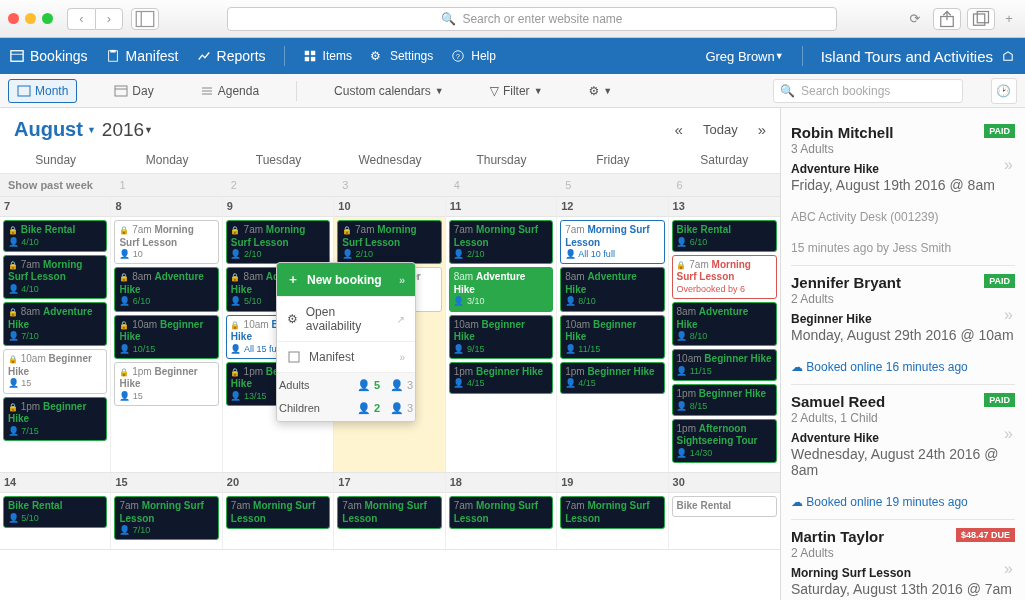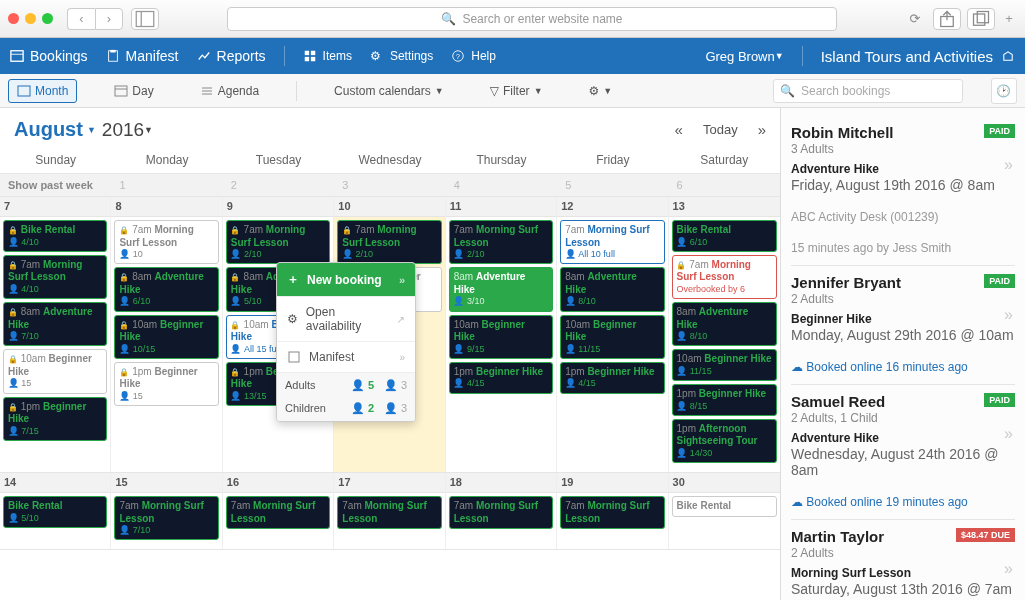--- a/index.html
+++ b/index.html
@@ -78,21 +78,21 @@
 .ev-blue .cap { color: #2071ba; }
 .ev-red { border-color: #d9534f; color: #d9534f; background: #fff; }
 .ev-red .warn { color: #d9534f; font-size: 9px; }
 
 
 .popup { position: absolute; top: 262px; left: 276px; width: 140px; background: #fff; border: 1px solid #ccc; border-radius: 4px; box-shadow: 0 3px 10px rgba(0,0,0,0.2); z-index: 50; font-size: 12px; overflow: hidden; }
 .popup .row { padding: 8px 10px; display: flex; align-items: center; gap: 8px; cursor: pointer; border-bottom: 1px solid #eee; color: #555; }
 .popup .row.primary { background: #2aa84a; color: #fff; font-weight: 600; }
 .popup .row .chev-r { margin-left: auto; color: rgba(255,255,255,0.7); font-size: 11px; }
 .popup .row .ext { margin-left: auto; color: #bbb; font-size: 10px; }
-.popup .counts { background: #f7f7f7; padding: 6px 8px; display: grid; grid-template-columns: 1fr auto auto; gap: 10px; font-size: 11px; color: #555; }
+.popup .counts { background: #f7f7f7; padding: 6px 2px; display: grid; grid-template-columns: 1fr auto auto; gap: 10px; font-size: 11px; color: #555; }
 .popup .counts .c { color: #2aa84a; font-weight: 600; }
 
 
 .booking-card { border-bottom: 1px solid #e5e5e5; padding: 8px 0 10px; position: relative; }
 .booking-card .name { font-size: 15px; font-weight: 700; color: #222; }
 .booking-card .party { font-size: 12px; color: #888; margin-top: 1px; }
 .booking-card .activity { font-size: 12px; font-weight: 700; color: #222; margin-top: 6px; }
 .booking-card .when { font-size: 14px; color: #666; margin-top: 1px; }
 .booking-card .meta { font-size: 12px; color: #999; margin-top: 17px; }
 .booking-card .meta.online { color: #2071ba; }
@@ -450,21 +450,21 @@
               </div>
             </div>
             <div class="day-cell">
               <div class="day-num">15</div>
               <div class="event ev-green">
                 <div><span class="time">7am</span> <span class="title">Morning Surf Lesson</span></div>
                 <div class="cap"><span>👤</span> 7/10</div>
               </div>
             </div>
             <div class="day-cell">
-              <div class="day-num">16</div>
+              <div class="day-num">20</div>
               <div class="event ev-green">
                 <div><span class="time">7am</span> <span class="title">Morning Surf Lesson</span></div>
               </div>
             </div>
             <div class="day-cell">
               <div class="day-num">17</div>
               <div class="event ev-green">
                 <div><span class="time">7am</span> <span class="title">Morning Surf Lesson</span></div>
               </div>
             </div>

